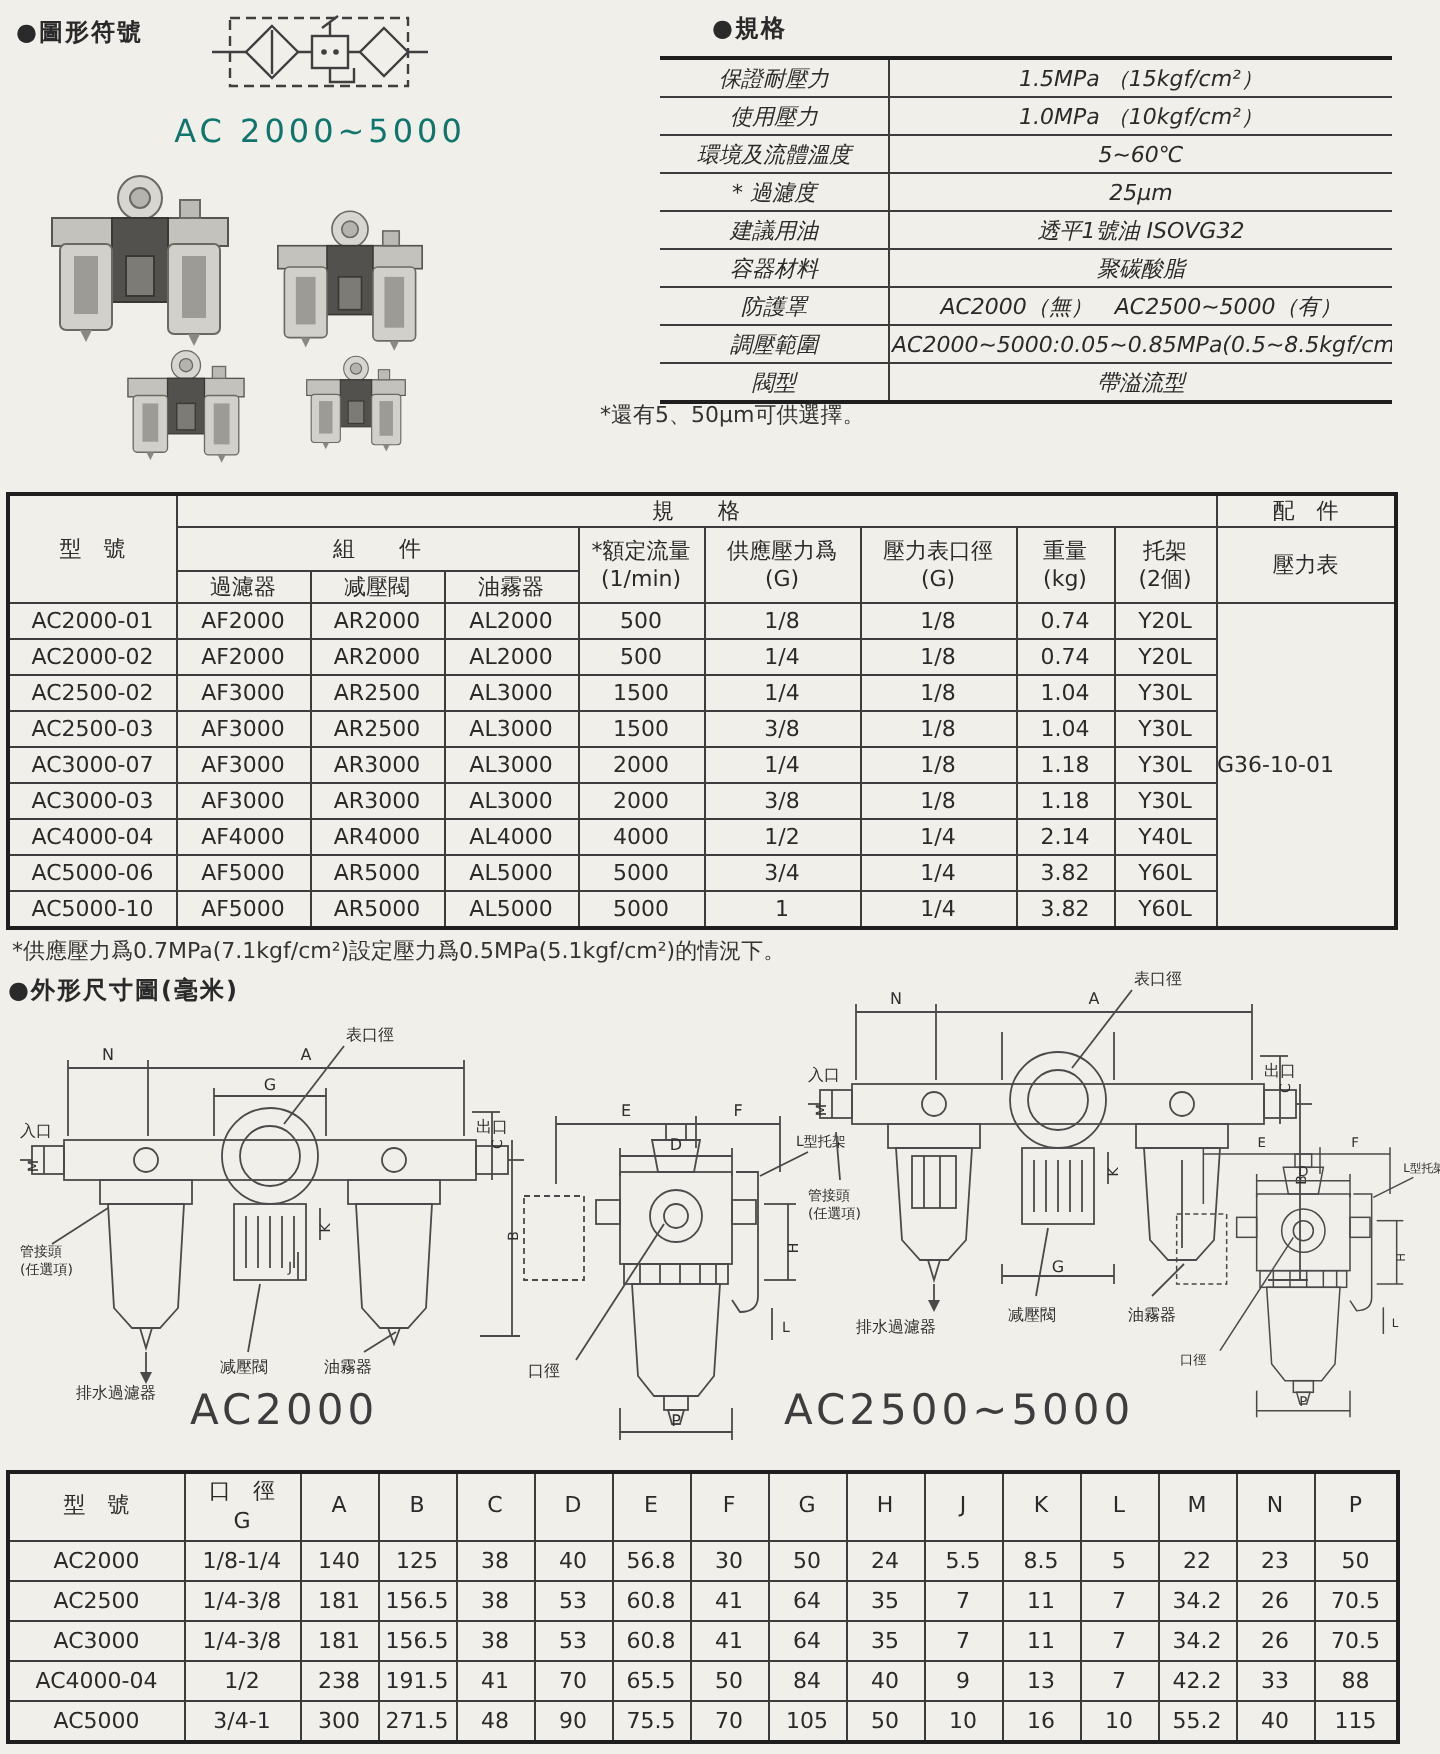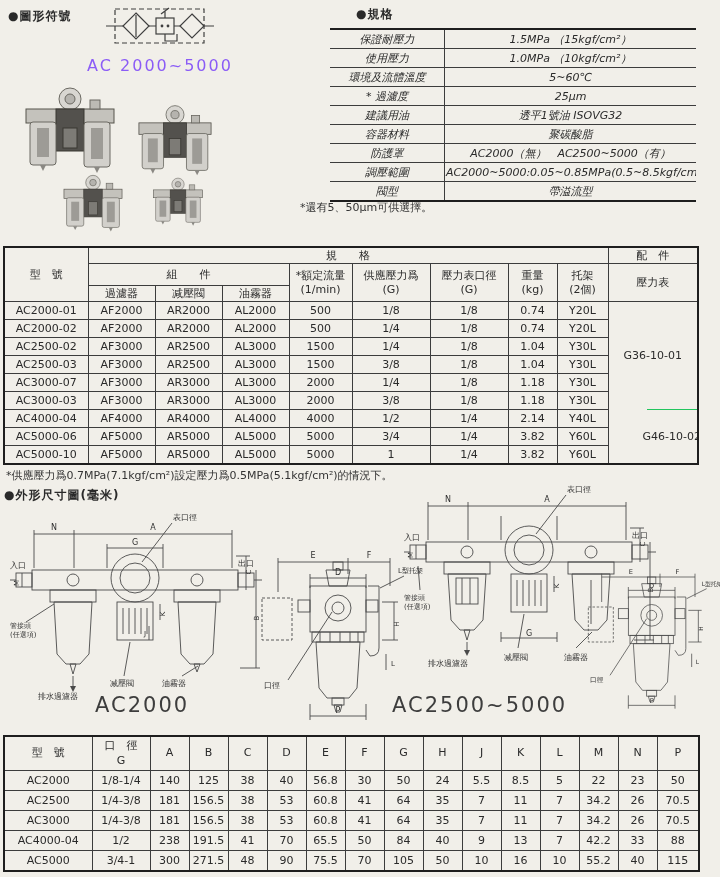--- a/index.html
+++ b/index.html
@@ -4,21 +4,21 @@
 <style>
   html,body{margin:0;padding:0;}
   body{background:#d8d6d0;}
   .page{position:relative;width:720px;height:877px;background:#f1efe9;
         font-family:"DejaVu Sans","Liberation Sans",sans-serif;color:#2a2a2a;overflow:hidden;}
   .sec-title{position:absolute;font-size:12px;font-weight:bold;letter-spacing:1px;}
   .pos-symtitle{left:8px;top:8px;}
   .pos-spectitle{left:356px;top:6px;}
   .pos-dimtitle{left:4px;top:487px;}
   .sym-caption{position:absolute;left:85px;top:56px;width:150px;text-align:center;
-               font-size:16px;letter-spacing:2px;color:#8b5cf6;}
+               font-size:16px;letter-spacing:2px;color:#0f766e;}
   .pos-symbol{position:absolute;left:106px;top:2px;width:108px;height:50px;}
   .pos-photos{position:absolute;left:10px;top:82px;width:318px;height:156px;}
   .note{position:absolute;font-size:11px;color:#333;}
   .pos-specnote{left:300px;top:200px;}
   .pos-footnote{left:6px;top:468px;}
 
   table{border-collapse:collapse;table-layout:fixed;position:absolute;background:transparent;}
   th,td{font-weight:normal;text-align:center;vertical-align:middle;padding:0 1px;
         overflow:hidden;white-space:nowrap;}
 
@@ -31,21 +31,21 @@
 
   
   .main-table{left:3px;top:246px;width:694px;font-size:11px;border:2px solid #1e1e1e;}
   .main-table th,.main-table td{border:1px solid #3c3c3c;}
   .main-table thead th{line-height:1.25;}
   .row-a th{height:15px;}
   .row-b th{height:21px;}
   .row-c th{height:15px;}
   .main-table tbody td{height:17px;}
   td.acc{padding:0;border-left:1px solid #3c3c3c;}
-  .acc-wrap{display:flex;flex-direction:column;height:100%;}
+  .acc-wrap{display:flex;flex-direction:row;height:100%;}
   .acc-wrap .a1{flex:2;display:flex;align-items:center;justify-content:center;}
   .acc-wrap .a2{flex:1;display:flex;align-items:center;justify-content:center;border-top:1px solid #22c55e;margin-left:38px;}
 
   
   .dim-table{left:3px;top:735px;width:694px;font-size:11px;border:2px solid #1e1e1e;}
   .dim-table th,.dim-table td{border:1px solid #3c3c3c;}
   .dim-table thead th{height:33px;line-height:1.3;}
   .dim-table tbody td{height:19px;}
 
   .drw{position:absolute;}

